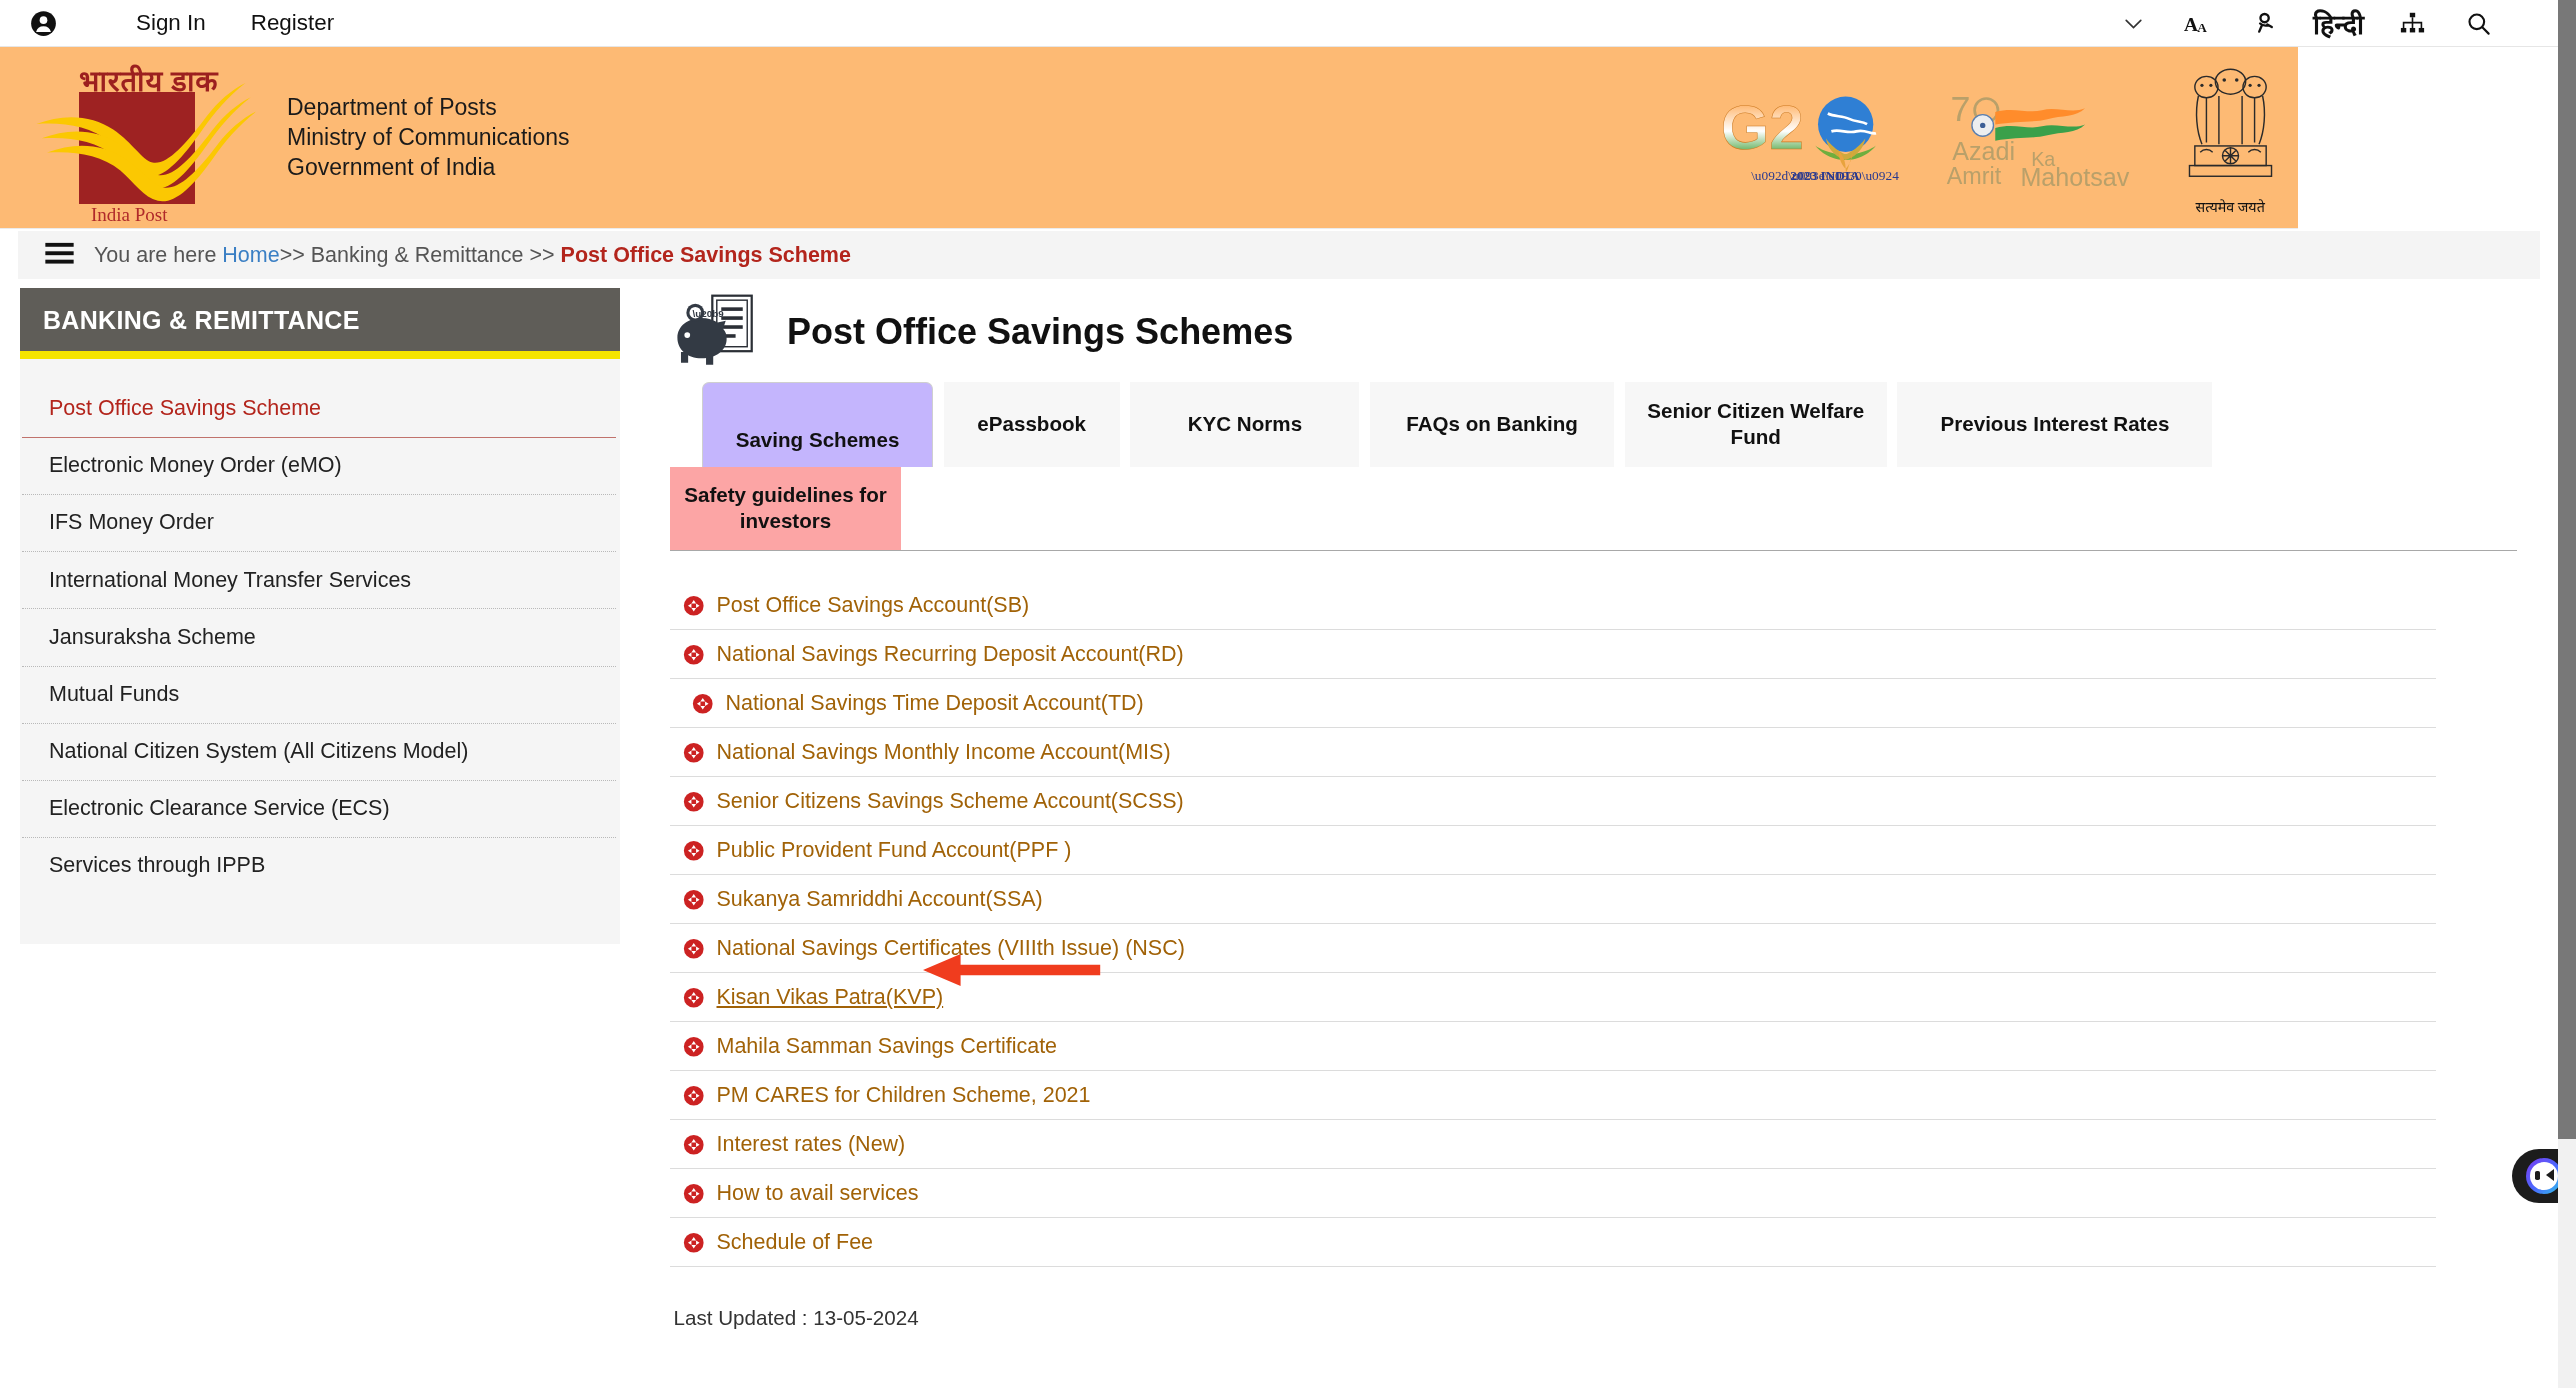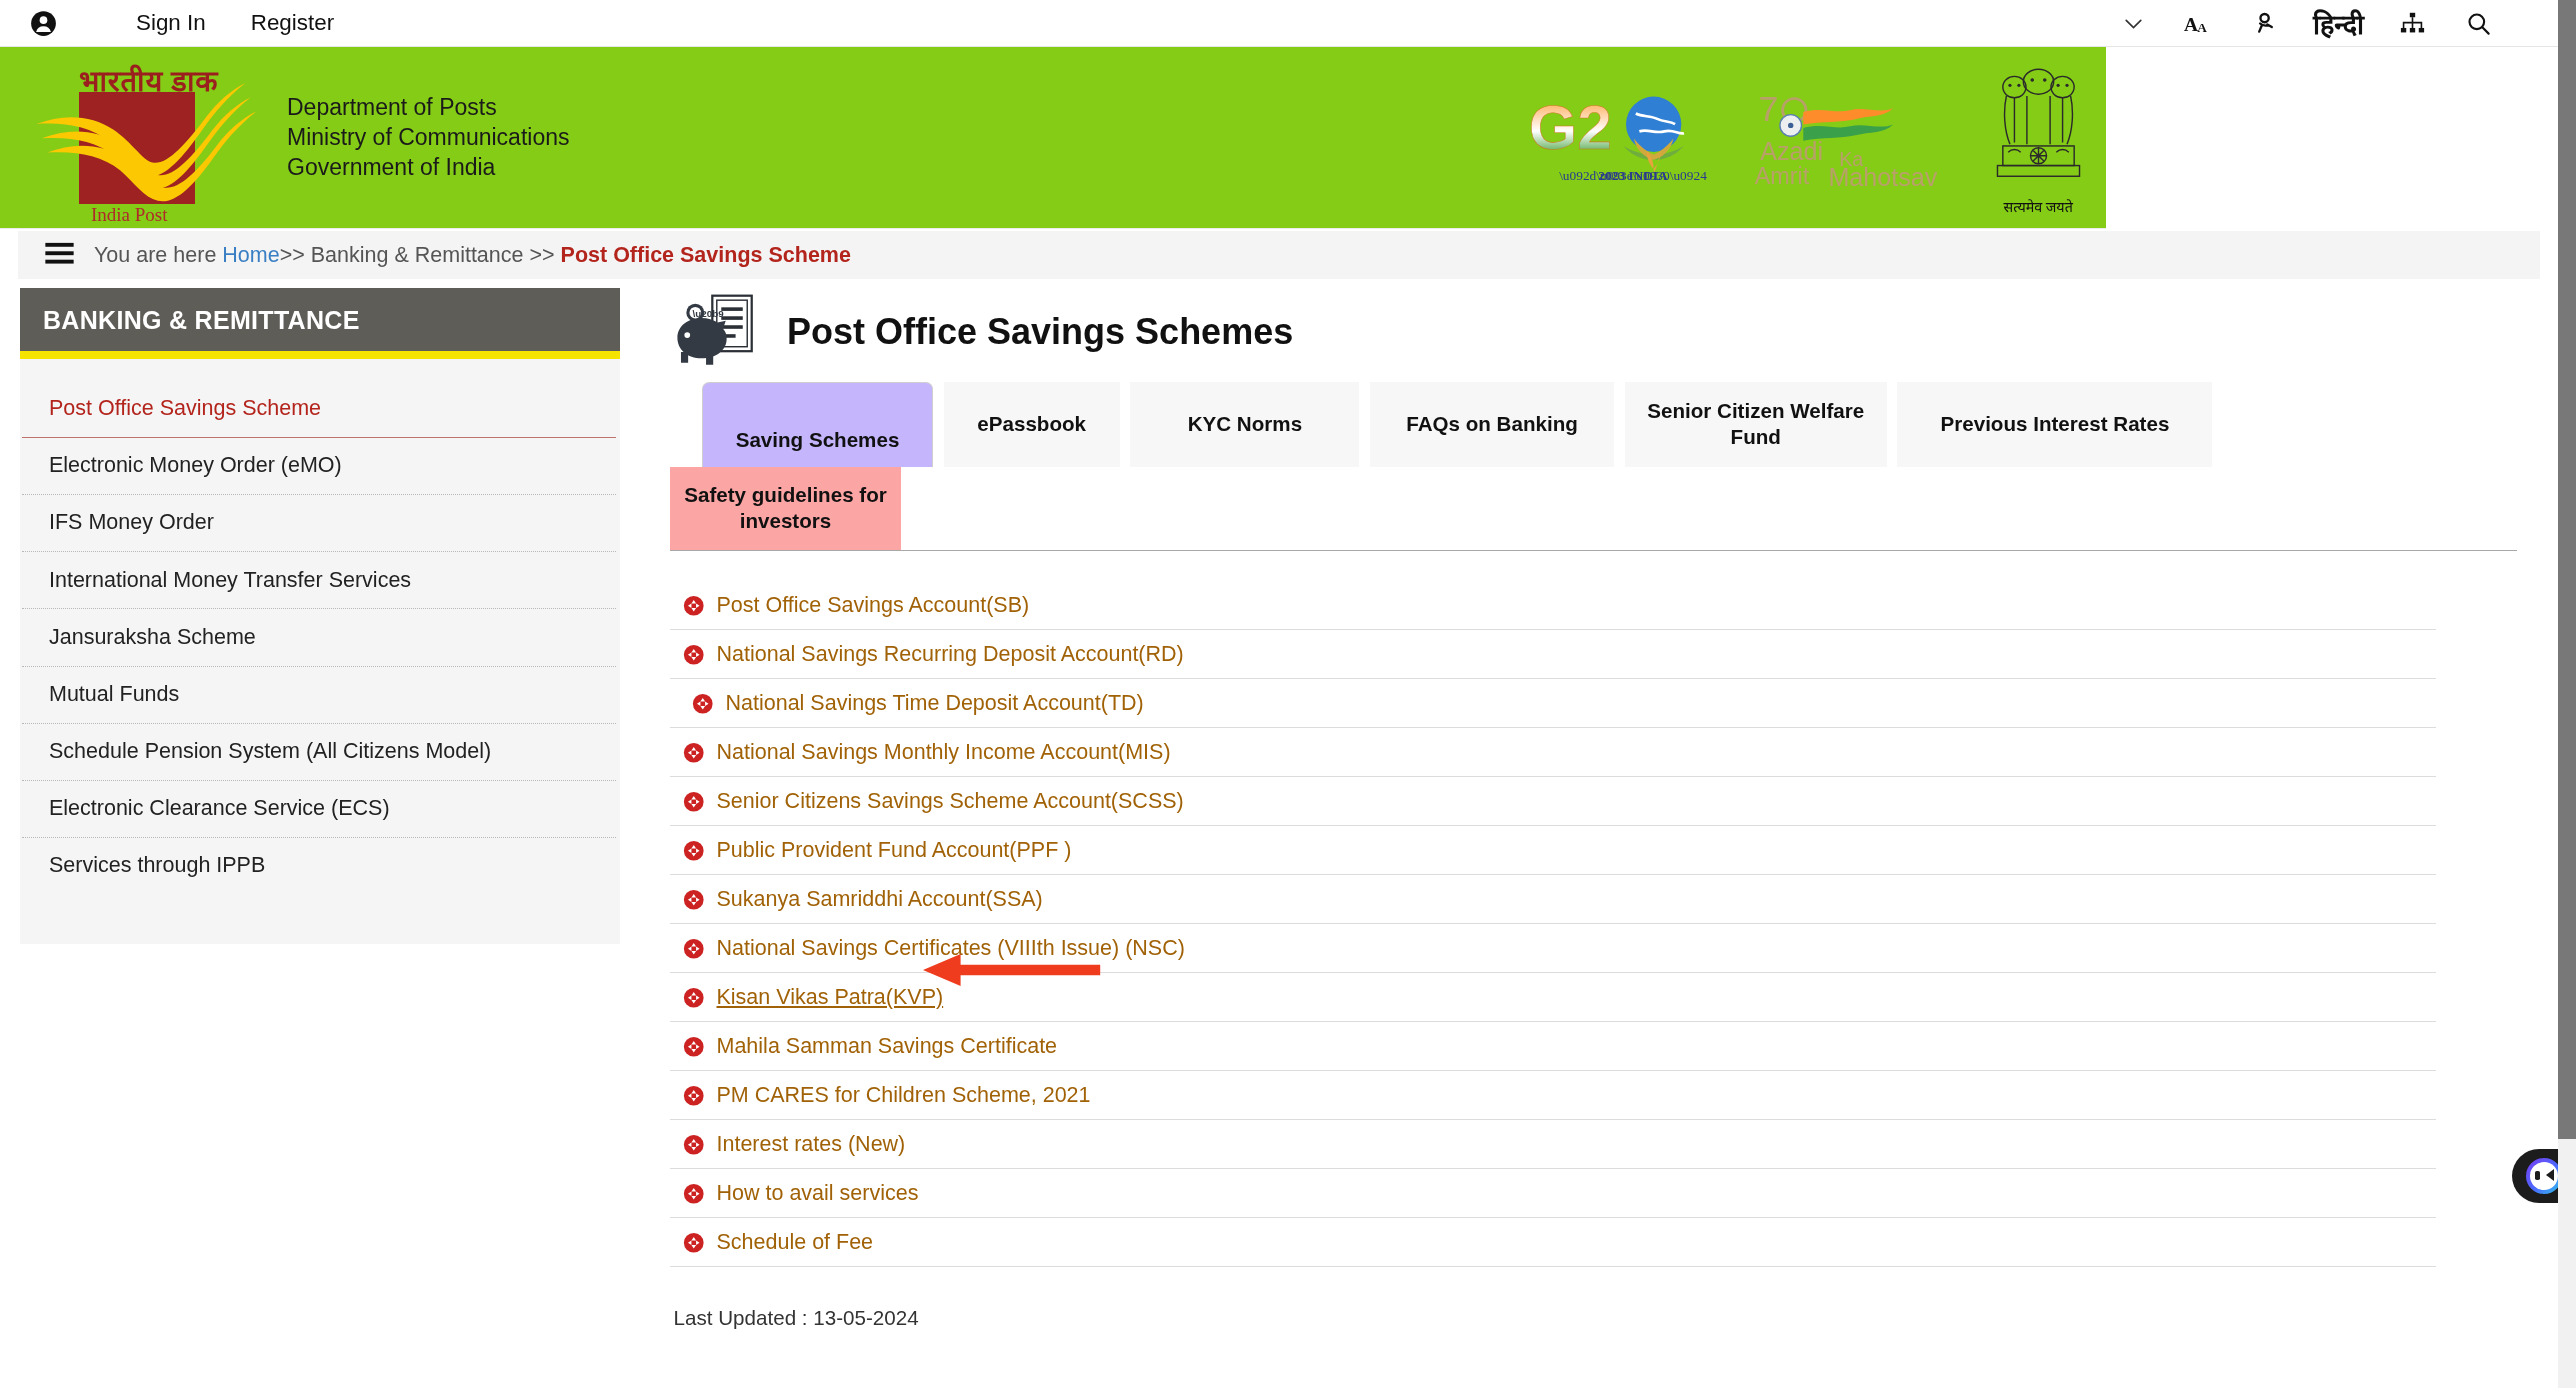--- a/index.html
+++ b/index.html
@@ -36,22 +36,22 @@
     justify-content: center; background: none; border: none; cursor: pointer;
   }
   .tbtn svg { display: block; }
   .hindi-btn {
     font-size: 27px; font-weight: 700; color: #111; width: 81px;
     font-family: "Liberation Sans", sans-serif;
   }
 
   
   .header {
-    position: absolute; top: 47px; left: 0; width: 2106px; height: 182px;
-    background: #84cc16; border-bottom: 0.9px solid #ebebeb;
+    position: absolute; top: 47px; left: 0; width: 2298px; height: 182px;
+    background: #fdba74; border-bottom: 0.9px solid #ebebeb;
   }
   .logo-wrap { position: absolute; left: 27px; top: 7.2px; display: flex; align-items: center; }
   .logo-mark { position: relative; width: 260px; height: 166px; }
   .logo-hindi {
     position: absolute; top: 5.4px; left: 52px; color: #9c1f1f;
     font-family: "Liberation Serif", serif; font-size: 29px; font-weight: 700;
     letter-spacing: 0.9px; white-space: nowrap;
   }
   .logo-box {
     position: absolute; top: 38px; left: 52px; width: 116px; height: 112px;
@@ -351,21 +351,21 @@
     <div class="side-item">Electronic Money Order (eMO)</div>
     <div class="side-div"></div>
     <div class="side-item">IFS Money Order</div>
     <div class="side-div"></div>
     <div class="side-item">International Money Transfer Services</div>
     <div class="side-div"></div>
     <div class="side-item">Jansuraksha Scheme</div>
     <div class="side-div"></div>
     <div class="side-item">Mutual Funds</div>
     <div class="side-div"></div>
-    <div class="side-item">Schedule Pension System (All Citizens Model)</div>
+    <div class="side-item">National Citizen System (All Citizens Model)</div>
     <div class="side-div"></div>
     <div class="side-item">Electronic Clearance Service (ECS)</div>
     <div class="side-div"></div>
     <div class="side-item">Services through IPPB</div>
   </div>
 </div>
 
 <div class="main">
   <div class="page-title-row">
     <span class="pig-icon">

